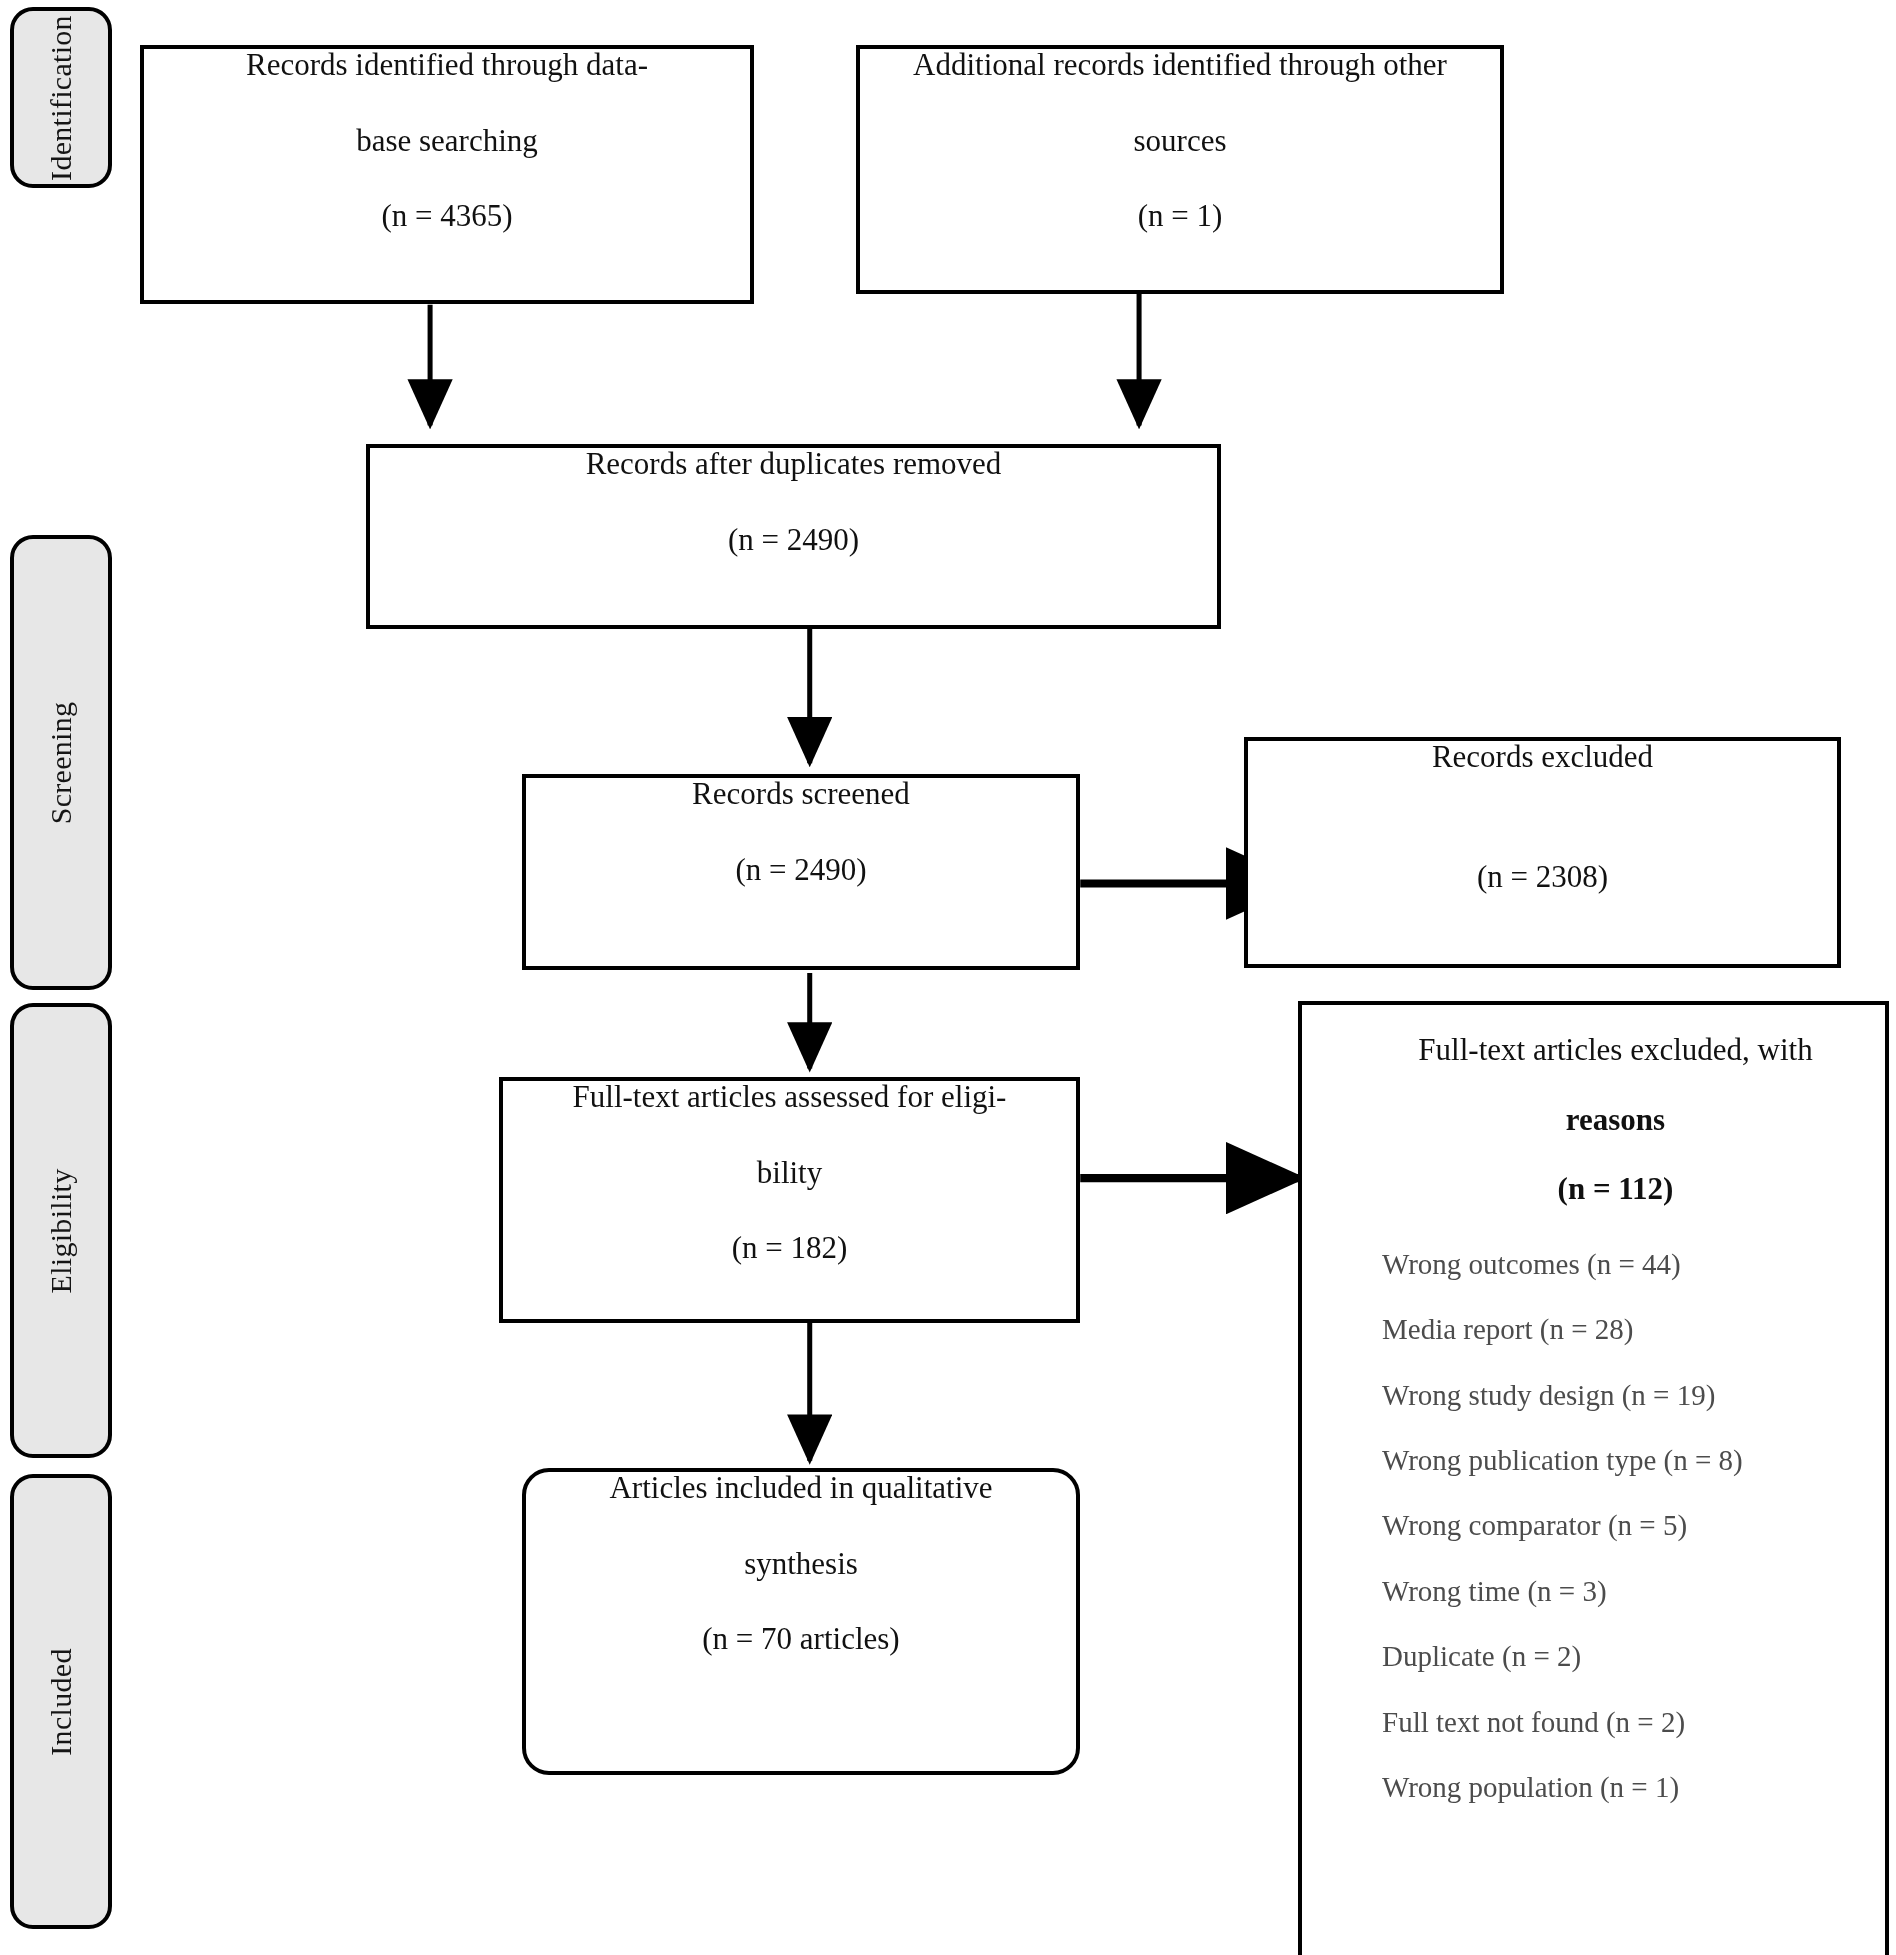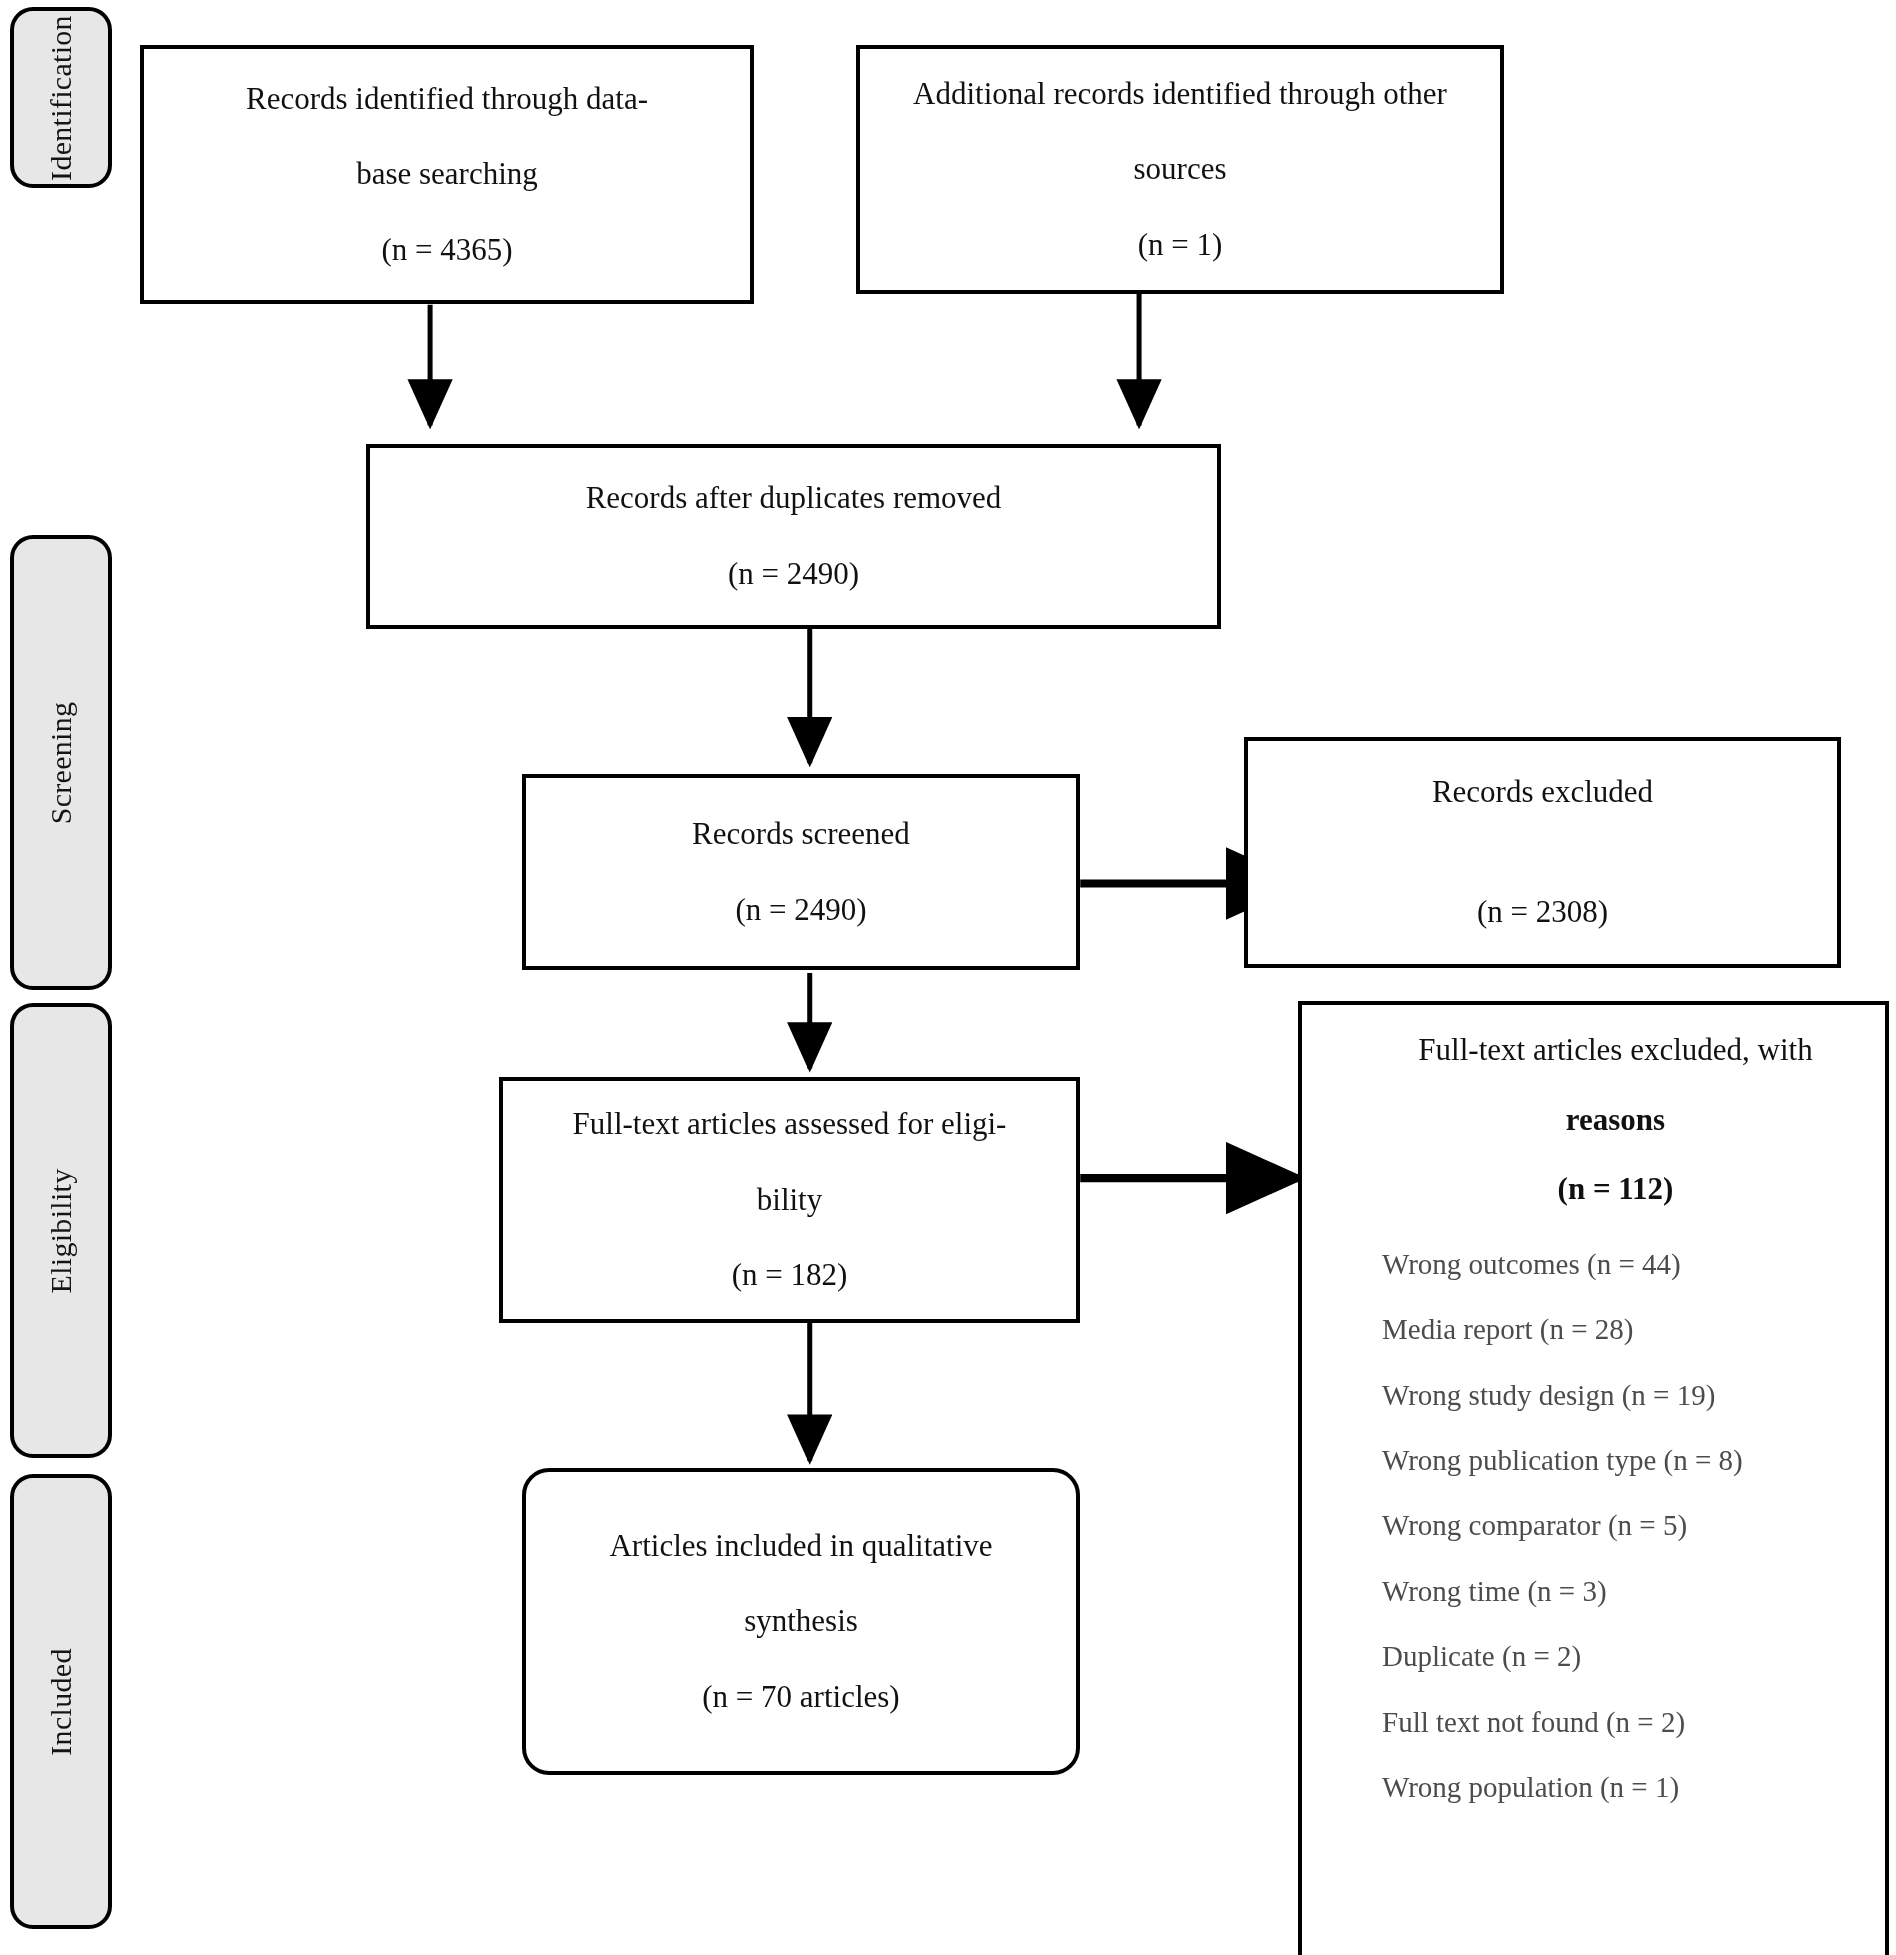--- a/index.html
+++ b/index.html
@@ -49,21 +49,20 @@
 
   
   .flow-box {
     position: absolute;
     background: #ffffff;
     border: 4.5px solid #000000;
     box-sizing: border-box;
     display: flex;
     flex-direction: column;
     align-items: center;
-    justify-content: center;
     text-align: center;
   }
   .flow-box .line {
     font-size: 31px;
     color: #111111;
     line-height: 1.05;
     white-space: nowrap;
   }
   .flow-box .line + .line {
     margin-top: 43px;

